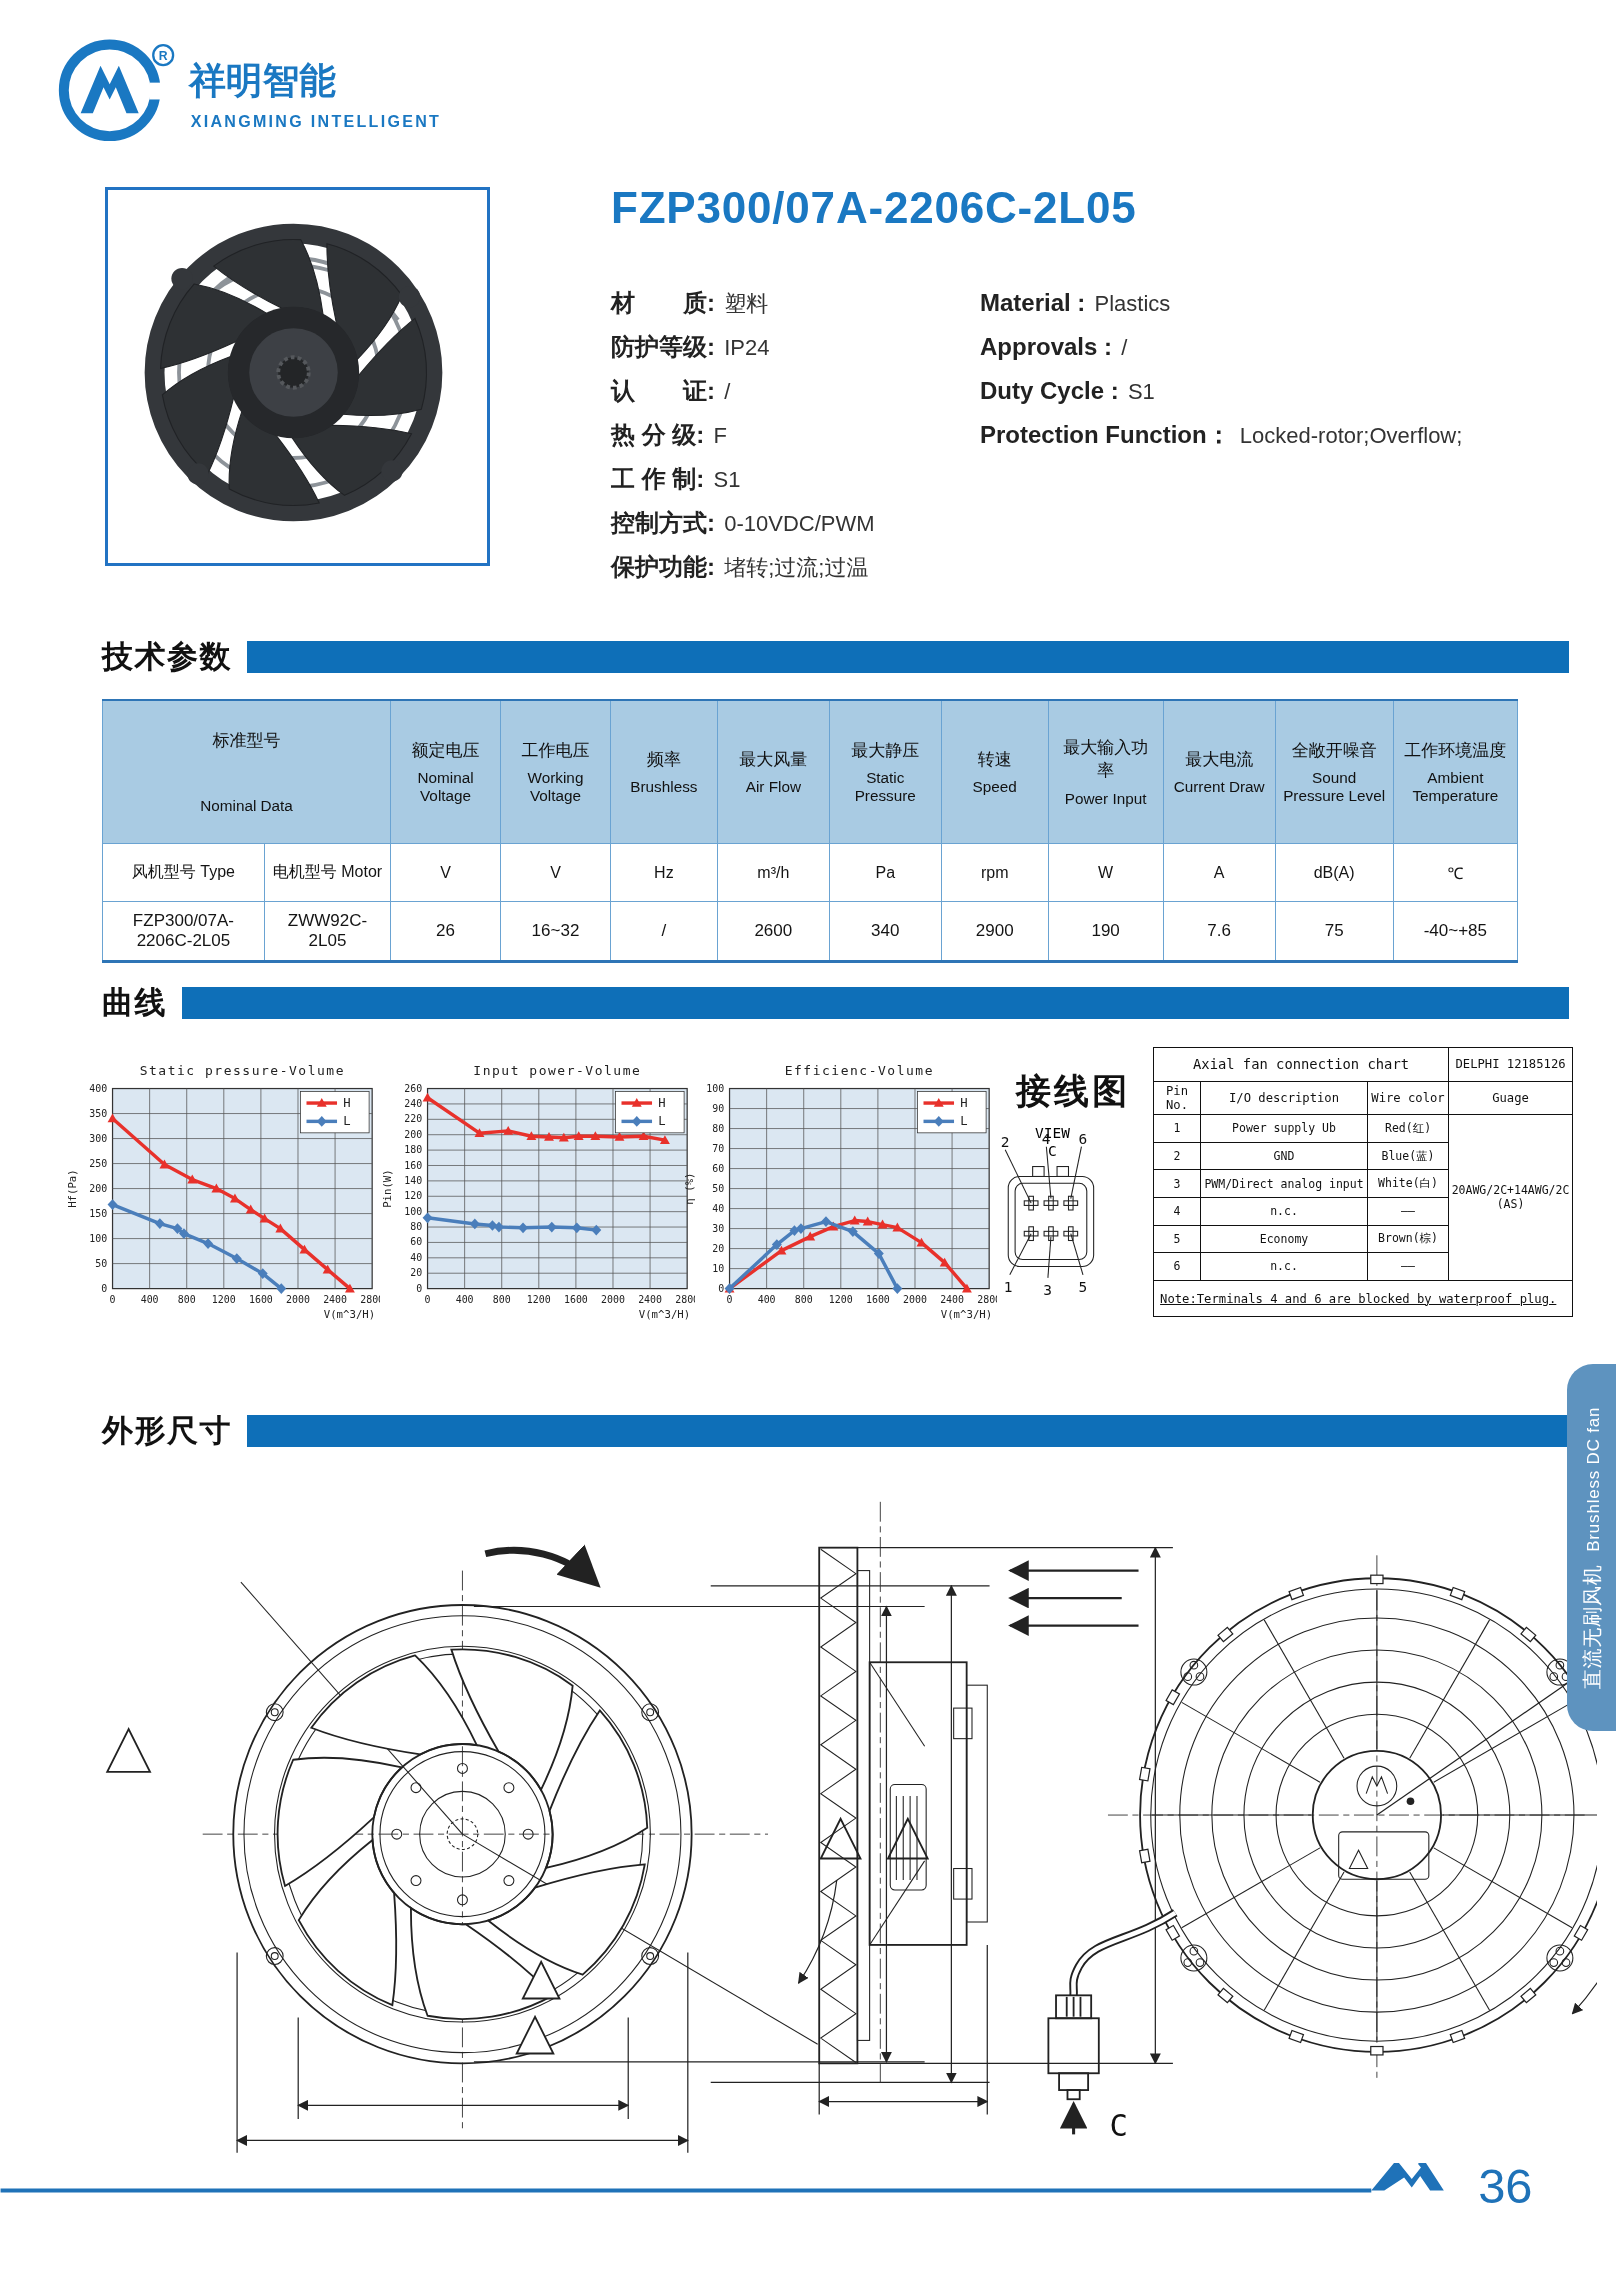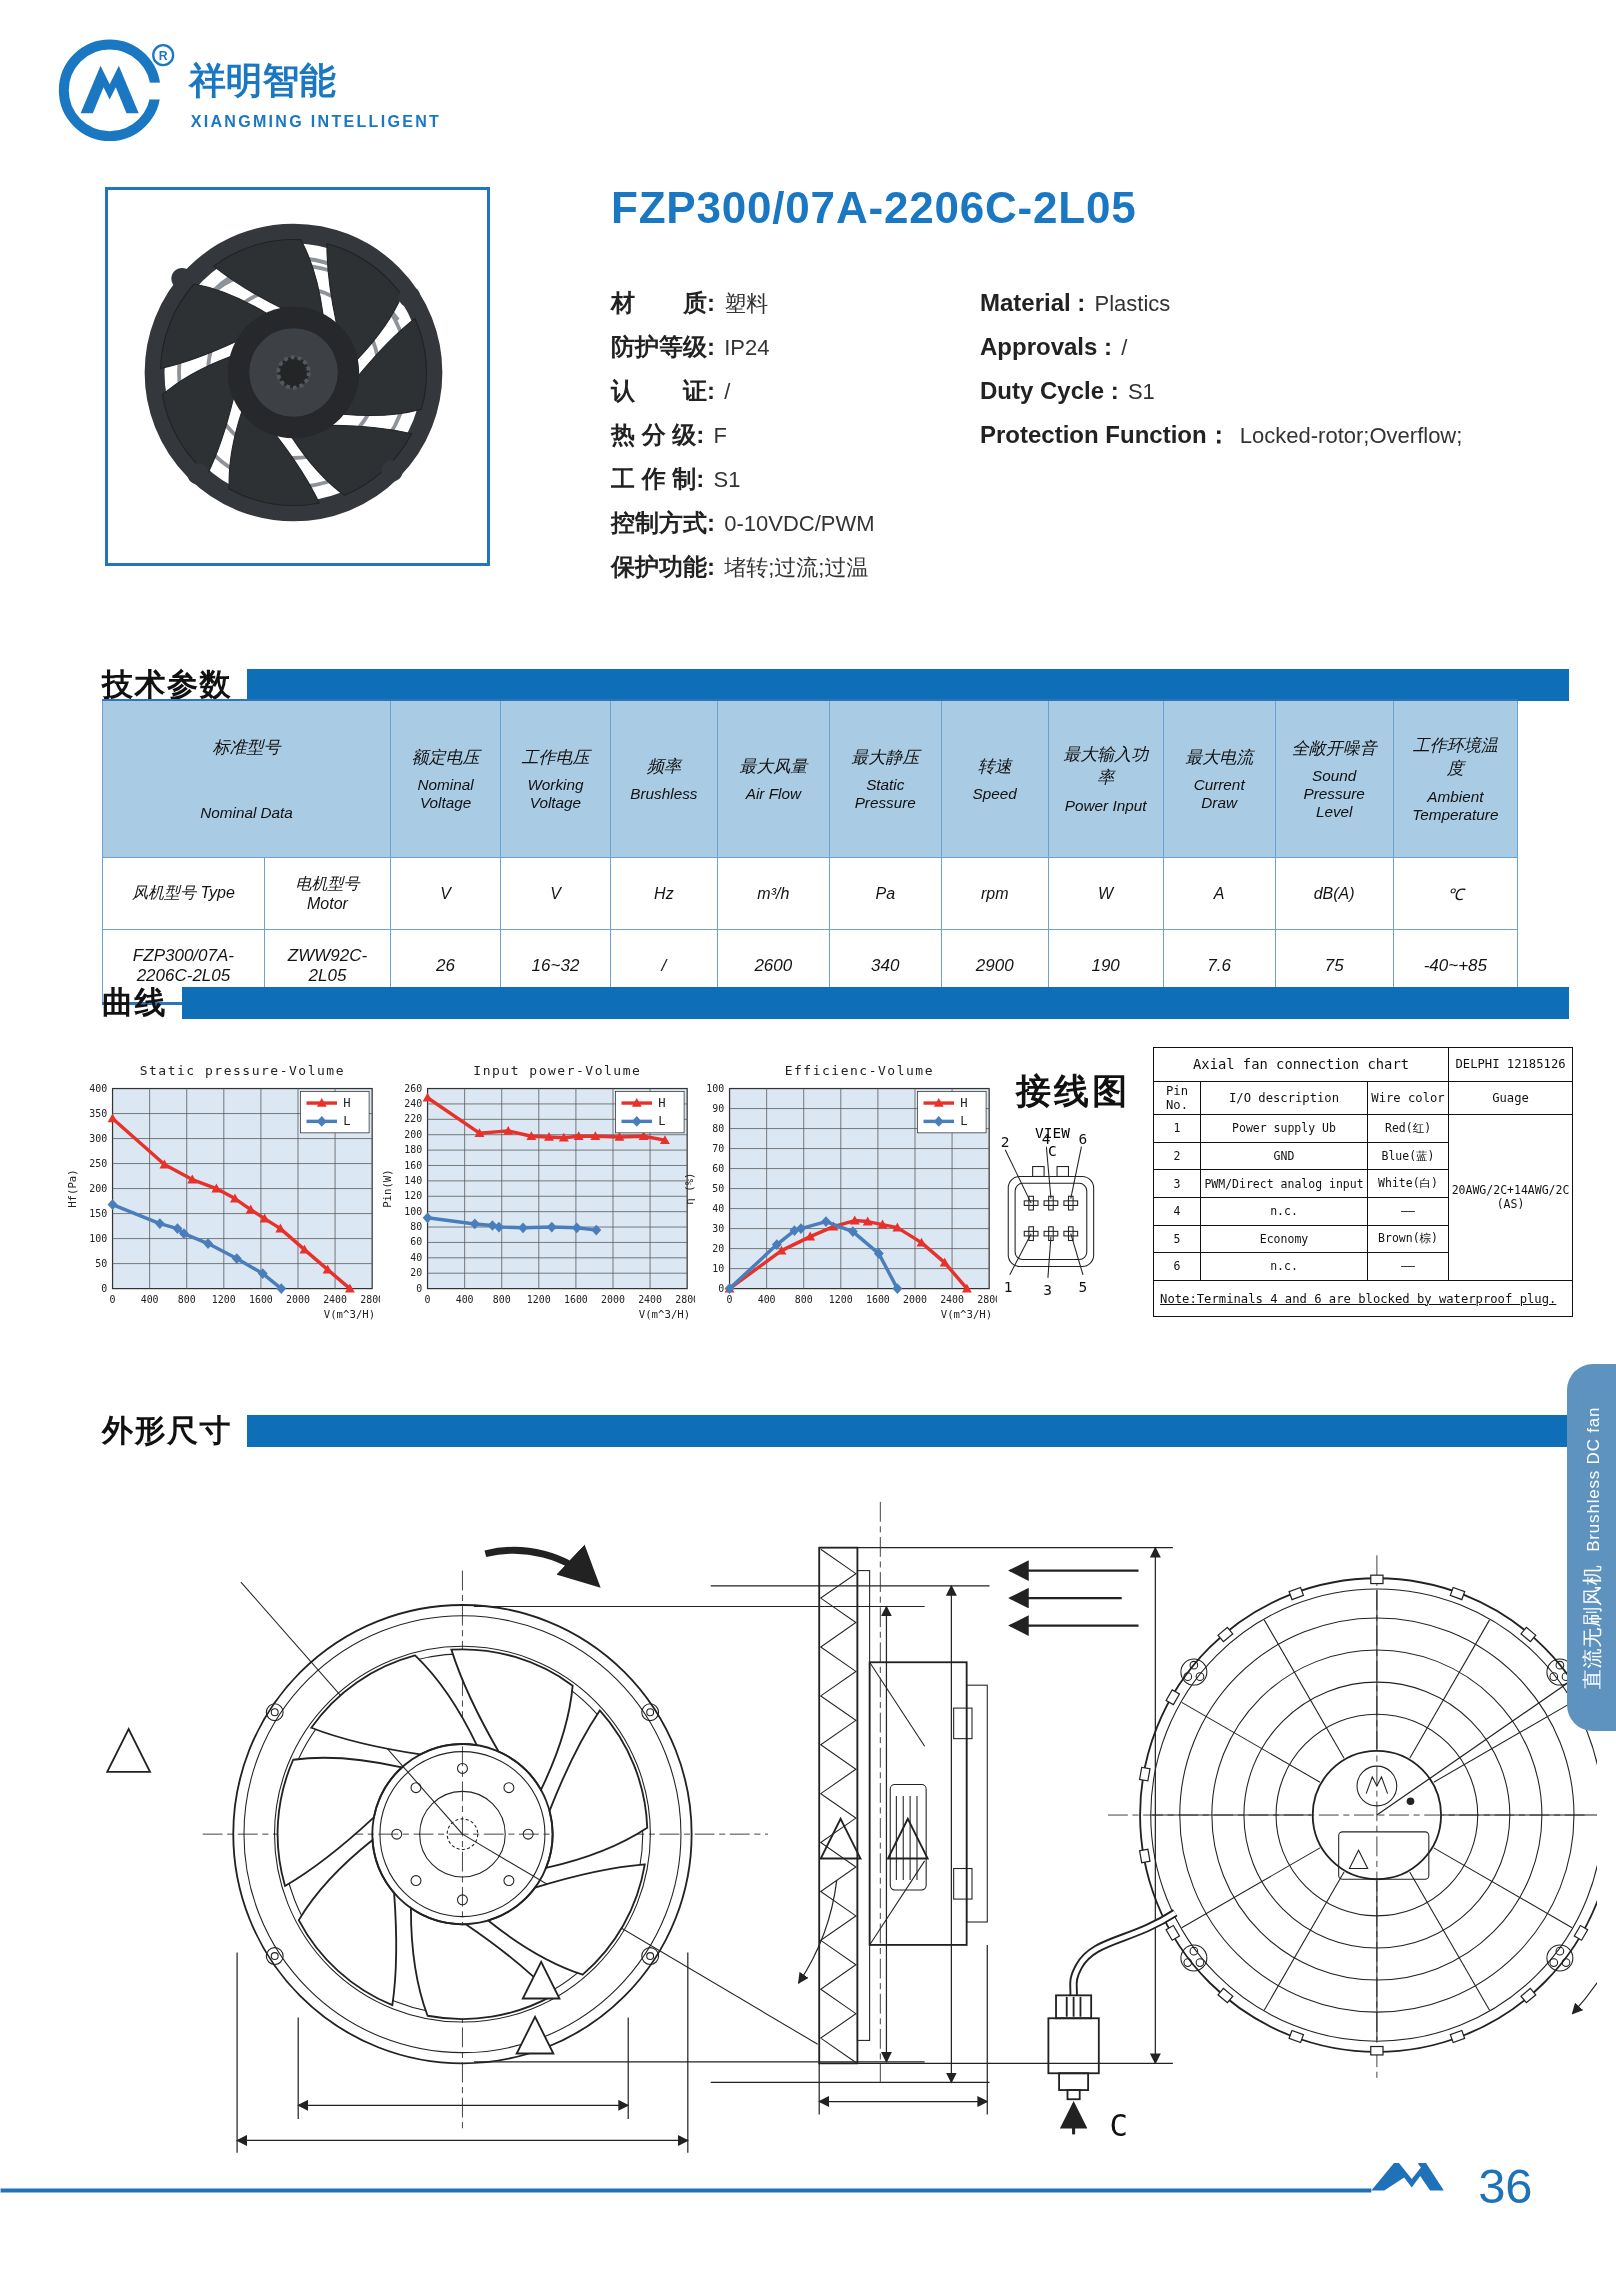--- a/index.html
+++ b/index.html
@@ -19,21 +19,21 @@
   .spec-row .val2{line-height:38px;font-size:22px;color:#333;padding-left:312px;}
 
   
   .sec{left:102px;width:1467px;display:flex;align-items:center;gap:15.3px;}
   .sec .sec-txt{font-size:31px;font-weight:bold;color:#111;letter-spacing:1.5px;white-space:nowrap;}
   .sec .sec-bar{flex:1;height:32px;background:#0e6fb8;}
 
   
   .ptable{left:102px;top:699px;width:1416px;}
   table.params{border-collapse:collapse;table-layout:fixed;width:1416px;}
-  table.params td{border:1.5px solid #6aa3d2;text-align:center;vertical-align:middle;padding:14px;font-style:italic;}
+  table.params td{border:1.5px solid #6aa3d2;text-align:center;vertical-align:middle;padding:7px;}
   table.params tr.hd td{background:#a9cbe3;height:128px;font-size:16px;color:#111;}
   table.params tr.hd td .cn{font-size:17px;margin-bottom:7.6px;}
   table.params tr.hd td .en{font-size:15.3px;}
   table.params tr.un td{height:43px;font-size:16px;background:#fff;}
   table.params tr.dt td{height:44px;font-size:17px;background:#fff;}
   table.params{border-top:2.3px solid #2e75b6;border-bottom:3.8px solid #2e75b6;}
   .grp{display:flex;flex-direction:column;justify-content:space-around;height:122px;}
 
   
   .chart{width:315px;height:281px;}
@@ -116,21 +116,21 @@
     <div class="spec-row"><span class="lab">控制方式:</span><span class="val">0-10VDC/PWM</span></div>
     <div class="spec-row"><span class="lab">保护功能:</span><span class="val">堵转;过流;过温</span></div>
   </div>
 <div class="abs spec-list spec-en" id="specs-en">
     <div class="spec-row"><span class="lab">Material :</span><span class="val">Plastics</span></div>
     <div class="spec-row"><span class="lab">Approvals :</span><span class="val">/</span></div>
     <div class="spec-row"><span class="lab">Duty Cycle :</span><span class="val">S1</span></div>
     <div class="spec-row"><span class="lab">Protection Function：</span><span class="val">Locked-rotor;Overflow;</span></div>
   </div>
 
-<div class="abs sec" style="top:664px">
+<div class="abs sec" style="top:636px">
   <span class="sec-txt">技术参数</span>
   <span class="sec-bar"></span>
 </div>
 
 <div class="abs ptable">
   <table class="params" id="params-table">
       <colgroup>
         <col style="width:159px">
         <col style="width:124px">
         <col style="width:108px">

